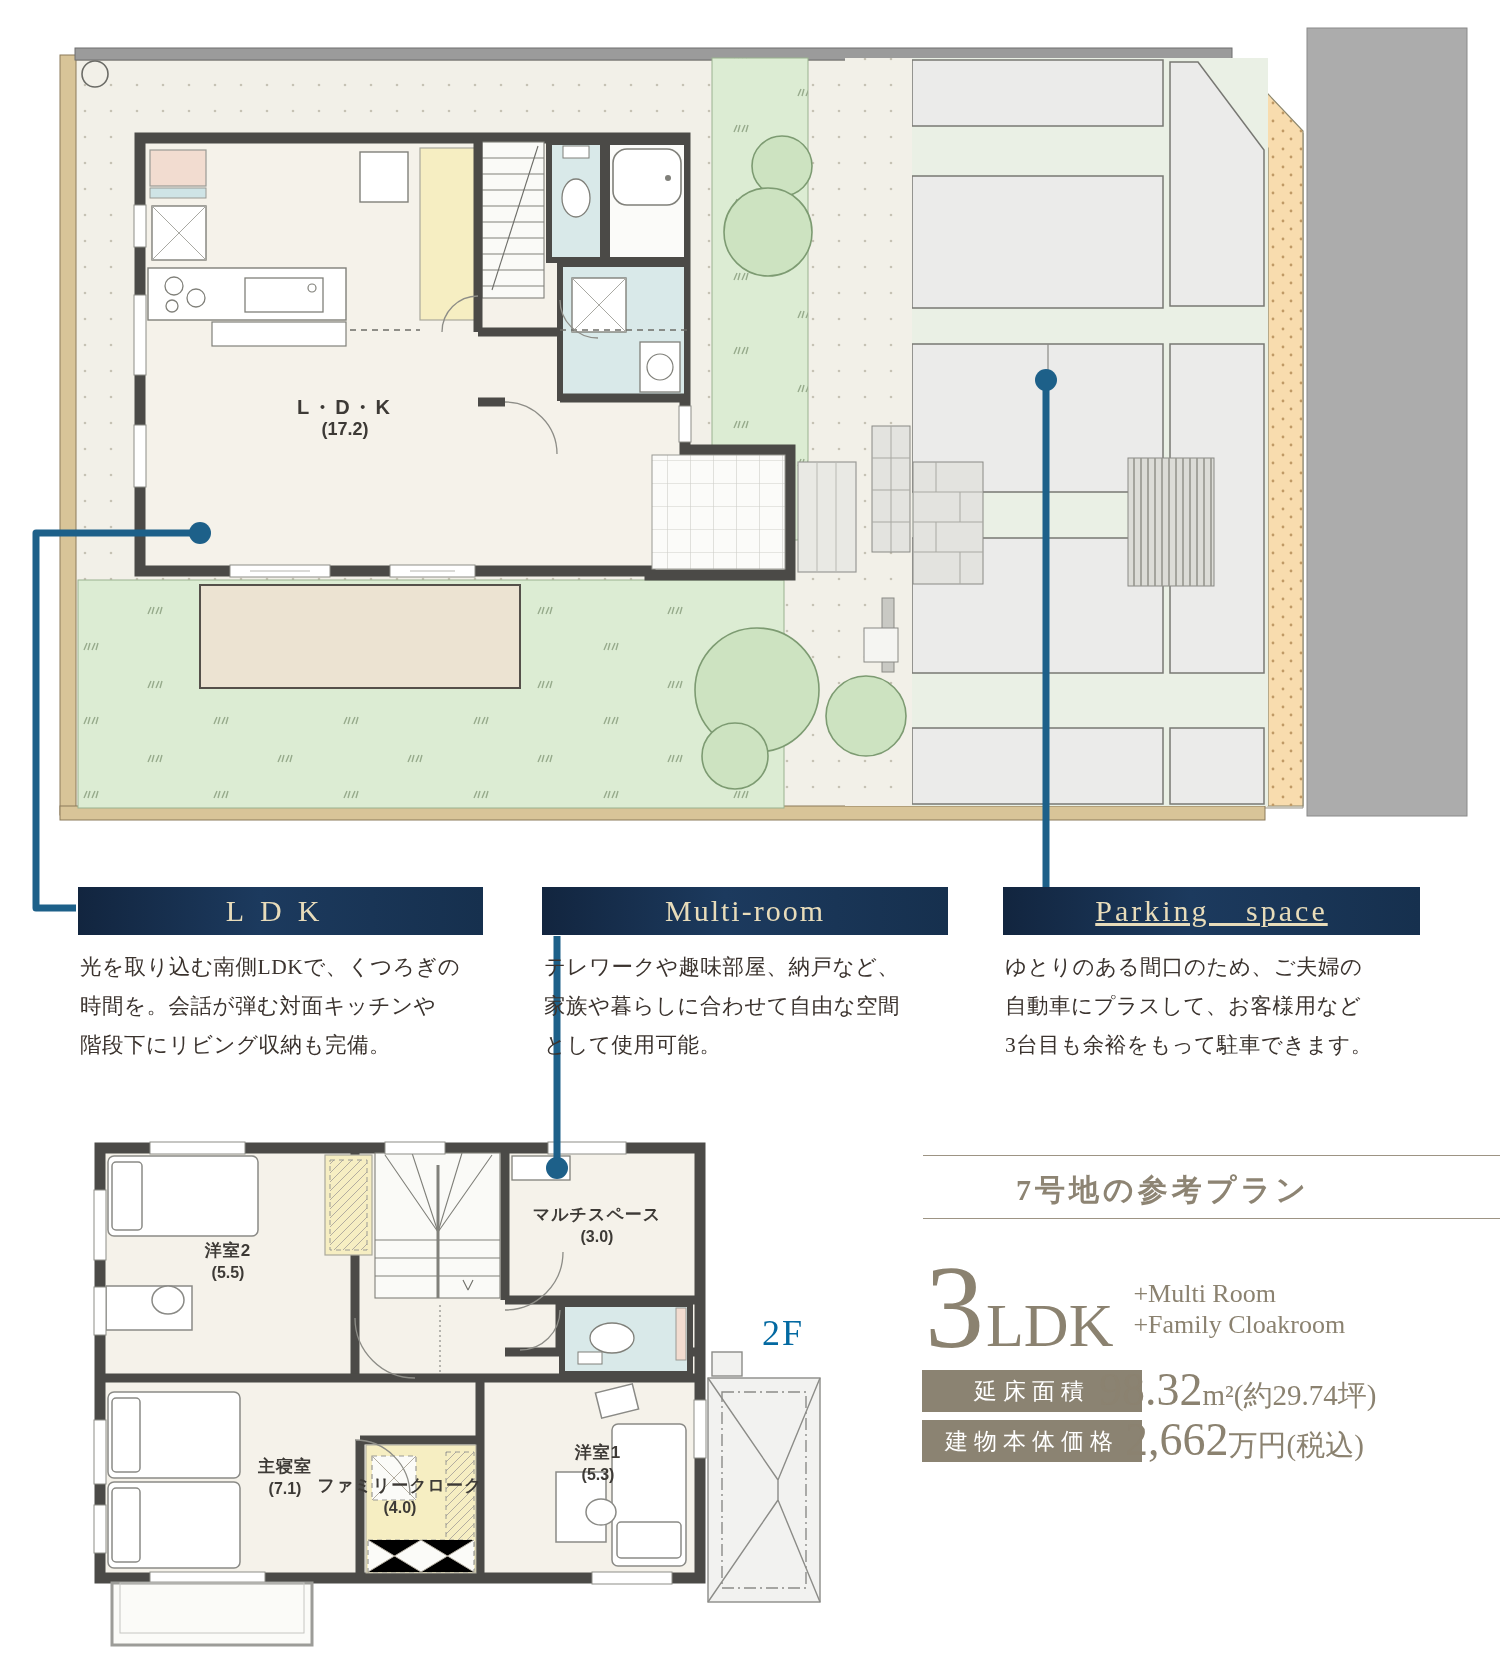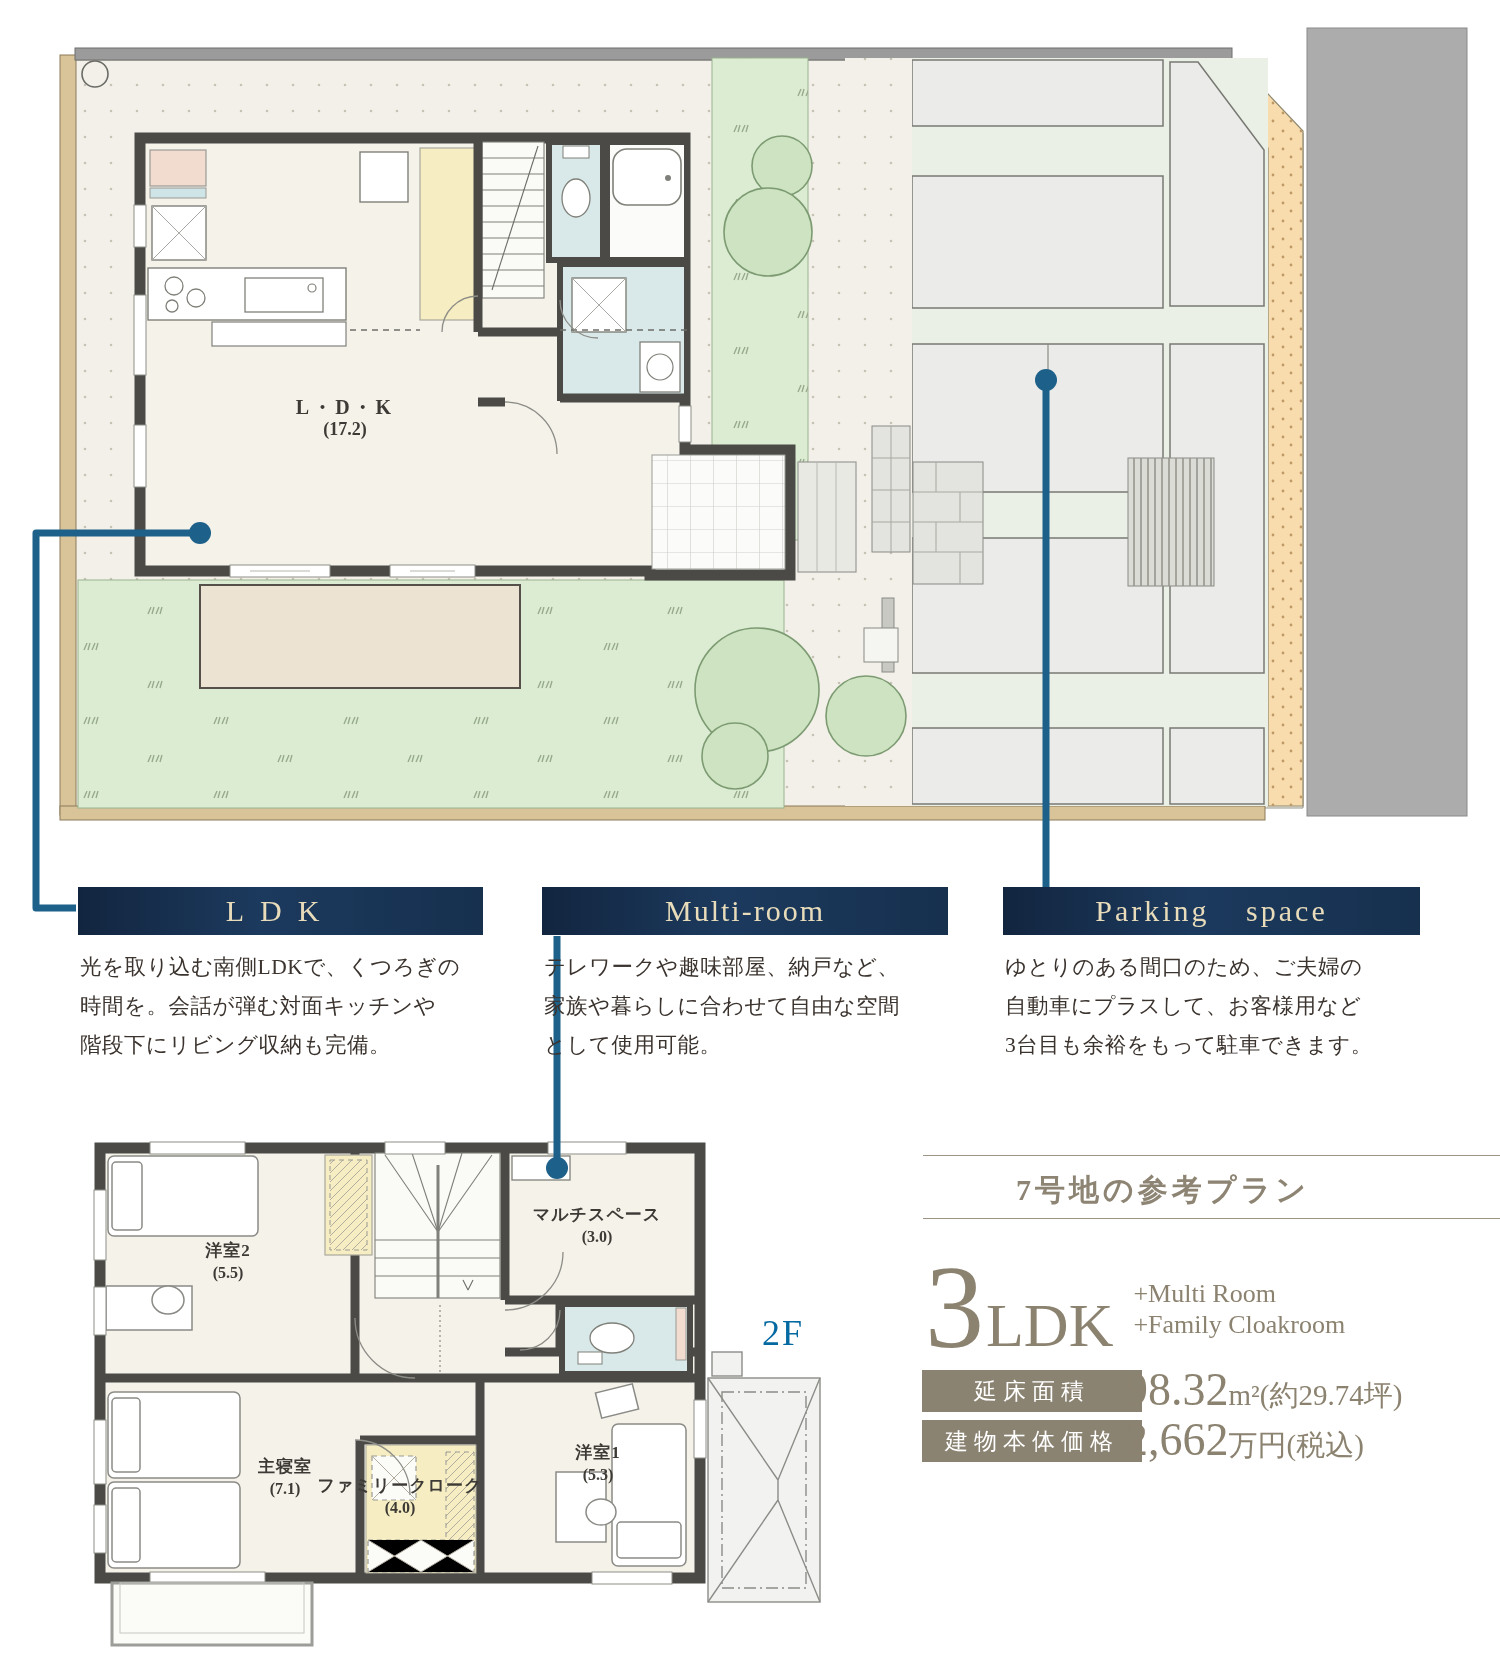--- a/index.html
+++ b/index.html
@@ -2,36 +2,36 @@
 <html><head>
 <meta charset="utf-8">
 <style>
   html,body{margin:0;padding:0;background:#ffffff;}
   #canvas{position:relative;width:1500px;height:1680px;background:#ffffff;overflow:hidden;
           font-family:"Liberation Serif","DejaVu Serif",serif;}
   #bg-svg{position:absolute;left:0;top:0;}
 
   
   .room-label{position:absolute;transform:translate(-50%,-50%);text-align:center;
-              font-family:Liberation Serif, serif;color:#3d3a36;
+              font-family:Liberation Sans, sans-serif;color:#3d3a36;
               font-weight:bold;line-height:22px;white-space:nowrap;}
   .room-label .r-name{font-size:17px;letter-spacing:1px;display:block;}
   .room-label .r-size{font-size:16px;font-weight:bold;display:block;}
   .room-label.ldk .r-name{font-size:20px;letter-spacing:3px;}
   .room-label.ldk .r-size{font-size:18px;}
 
   .floor-tag{position:absolute;font-family:"Liberation Serif","DejaVu Serif",serif;
              font-size:36px;color:#0369a1;letter-spacing:2px;}
 
   
   .feature-bar{position:absolute;height:48px;display:flex;align-items:center;justify-content:center;
                background:linear-gradient(90deg,#12253f 0%,#1c3a5e 45%,#16304e 100%);
                color:#e8dcba;font-size:30px;letter-spacing:2px;}
   .feature-bar.ldk-bar{letter-spacing:16px;}
-  .feature-bar.parking-bar{word-spacing:26px;letter-spacing:3px;}
+  .feature-bar.parking-bar{word-spacing:26px;letter-spacing:3px;text-decoration:underline;}
   .feature-body{position:absolute;font-size:21.5px;line-height:39px;color:#3b332e;
                 white-space:pre-line;letter-spacing:0.5px;}
 
   
   .panel-line{position:absolute;height:0;border-top:1px solid #9d9484;}
   .panel-title{position:absolute;text-align:center;font-size:30px;color:#8d8473;letter-spacing:4px;font-weight:bold;}
   .ldk-row{position:absolute;display:flex;align-items:flex-end;color:#8b8270;}
   .ldk-count{font-size:118px;line-height:92px;}
   .ldk-label{font-size:62px;line-height:58px;margin-left:2px;}
   .ldk-extras{font-size:26px;line-height:31px;margin-left:20px;margin-bottom:14px;}
@@ -378,21 +378,21 @@
 <div class="ldk-row" style="left:925px;top:1262px">
   <span class="ldk-count">3</span>
   <span class="ldk-label">LDK</span>
   <span class="ldk-extras">
     <span style="display:block">+Multi Room</span>
     <span style="display:block">+Family Cloakroom</span>
   </span>
 </div>
 
 <div class="badge" style="left:922px;top:1370px">延床面積</div>
-<div class="value-row" style="left:1125px;top:1363px">
+<div class="value-row" style="left:1099px;top:1363px">
   <span class="value-big">98.32</span><span class="value-small">m²</span><span class="value-small">(約29.74坪)</span>
 </div>
 
 <div class="badge" style="left:922px;top:1420px">建物本体価格</div>
 <div class="value-row" style="left:1125px;top:1413px">
   <span class="value-big">2,662</span><span class="value-small">万円(税込)</span>
 </div>
 
 
 </div>

